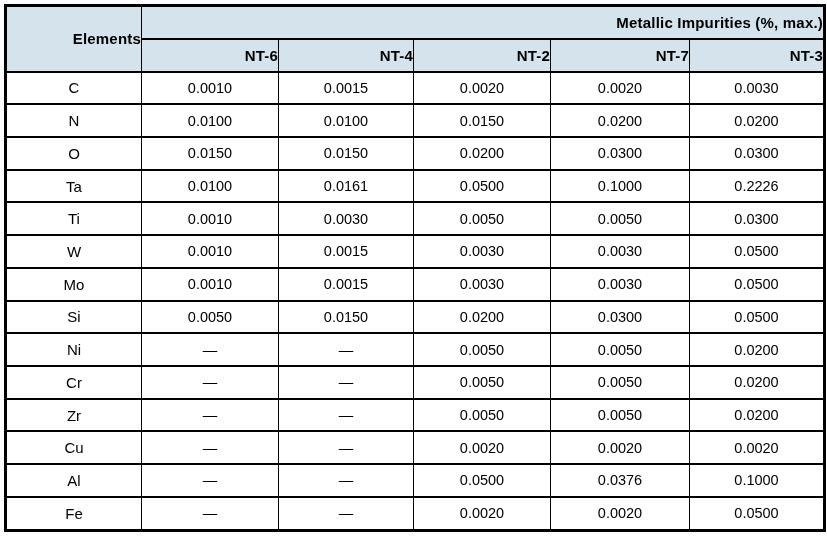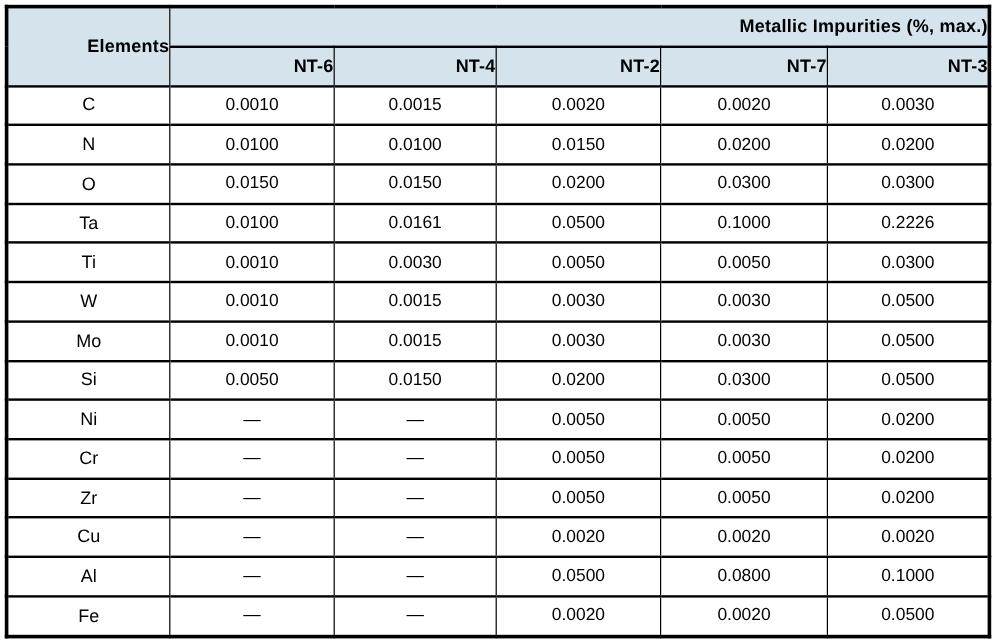--- a/index.html
+++ b/index.html
@@ -177,21 +177,21 @@
           <td>—</td>
           <td>0.0020</td>
           <td>0.0020</td>
           <td>0.0020</td>
         </tr>
         <tr>
     <td class="element-cell">Al</td>
   <td>—</td>
           <td>—</td>
           <td>0.0500</td>
-          <td>0.0800</td>
+          <td>0.0376</td>
           <td>0.1000</td>
         </tr>
         <tr>
     <td class="element-cell">Fe</td>
   <td>—</td>
           <td>—</td>
           <td>0.0020</td>
           <td>0.0020</td>
           <td>0.0500</td>
         </tr>

